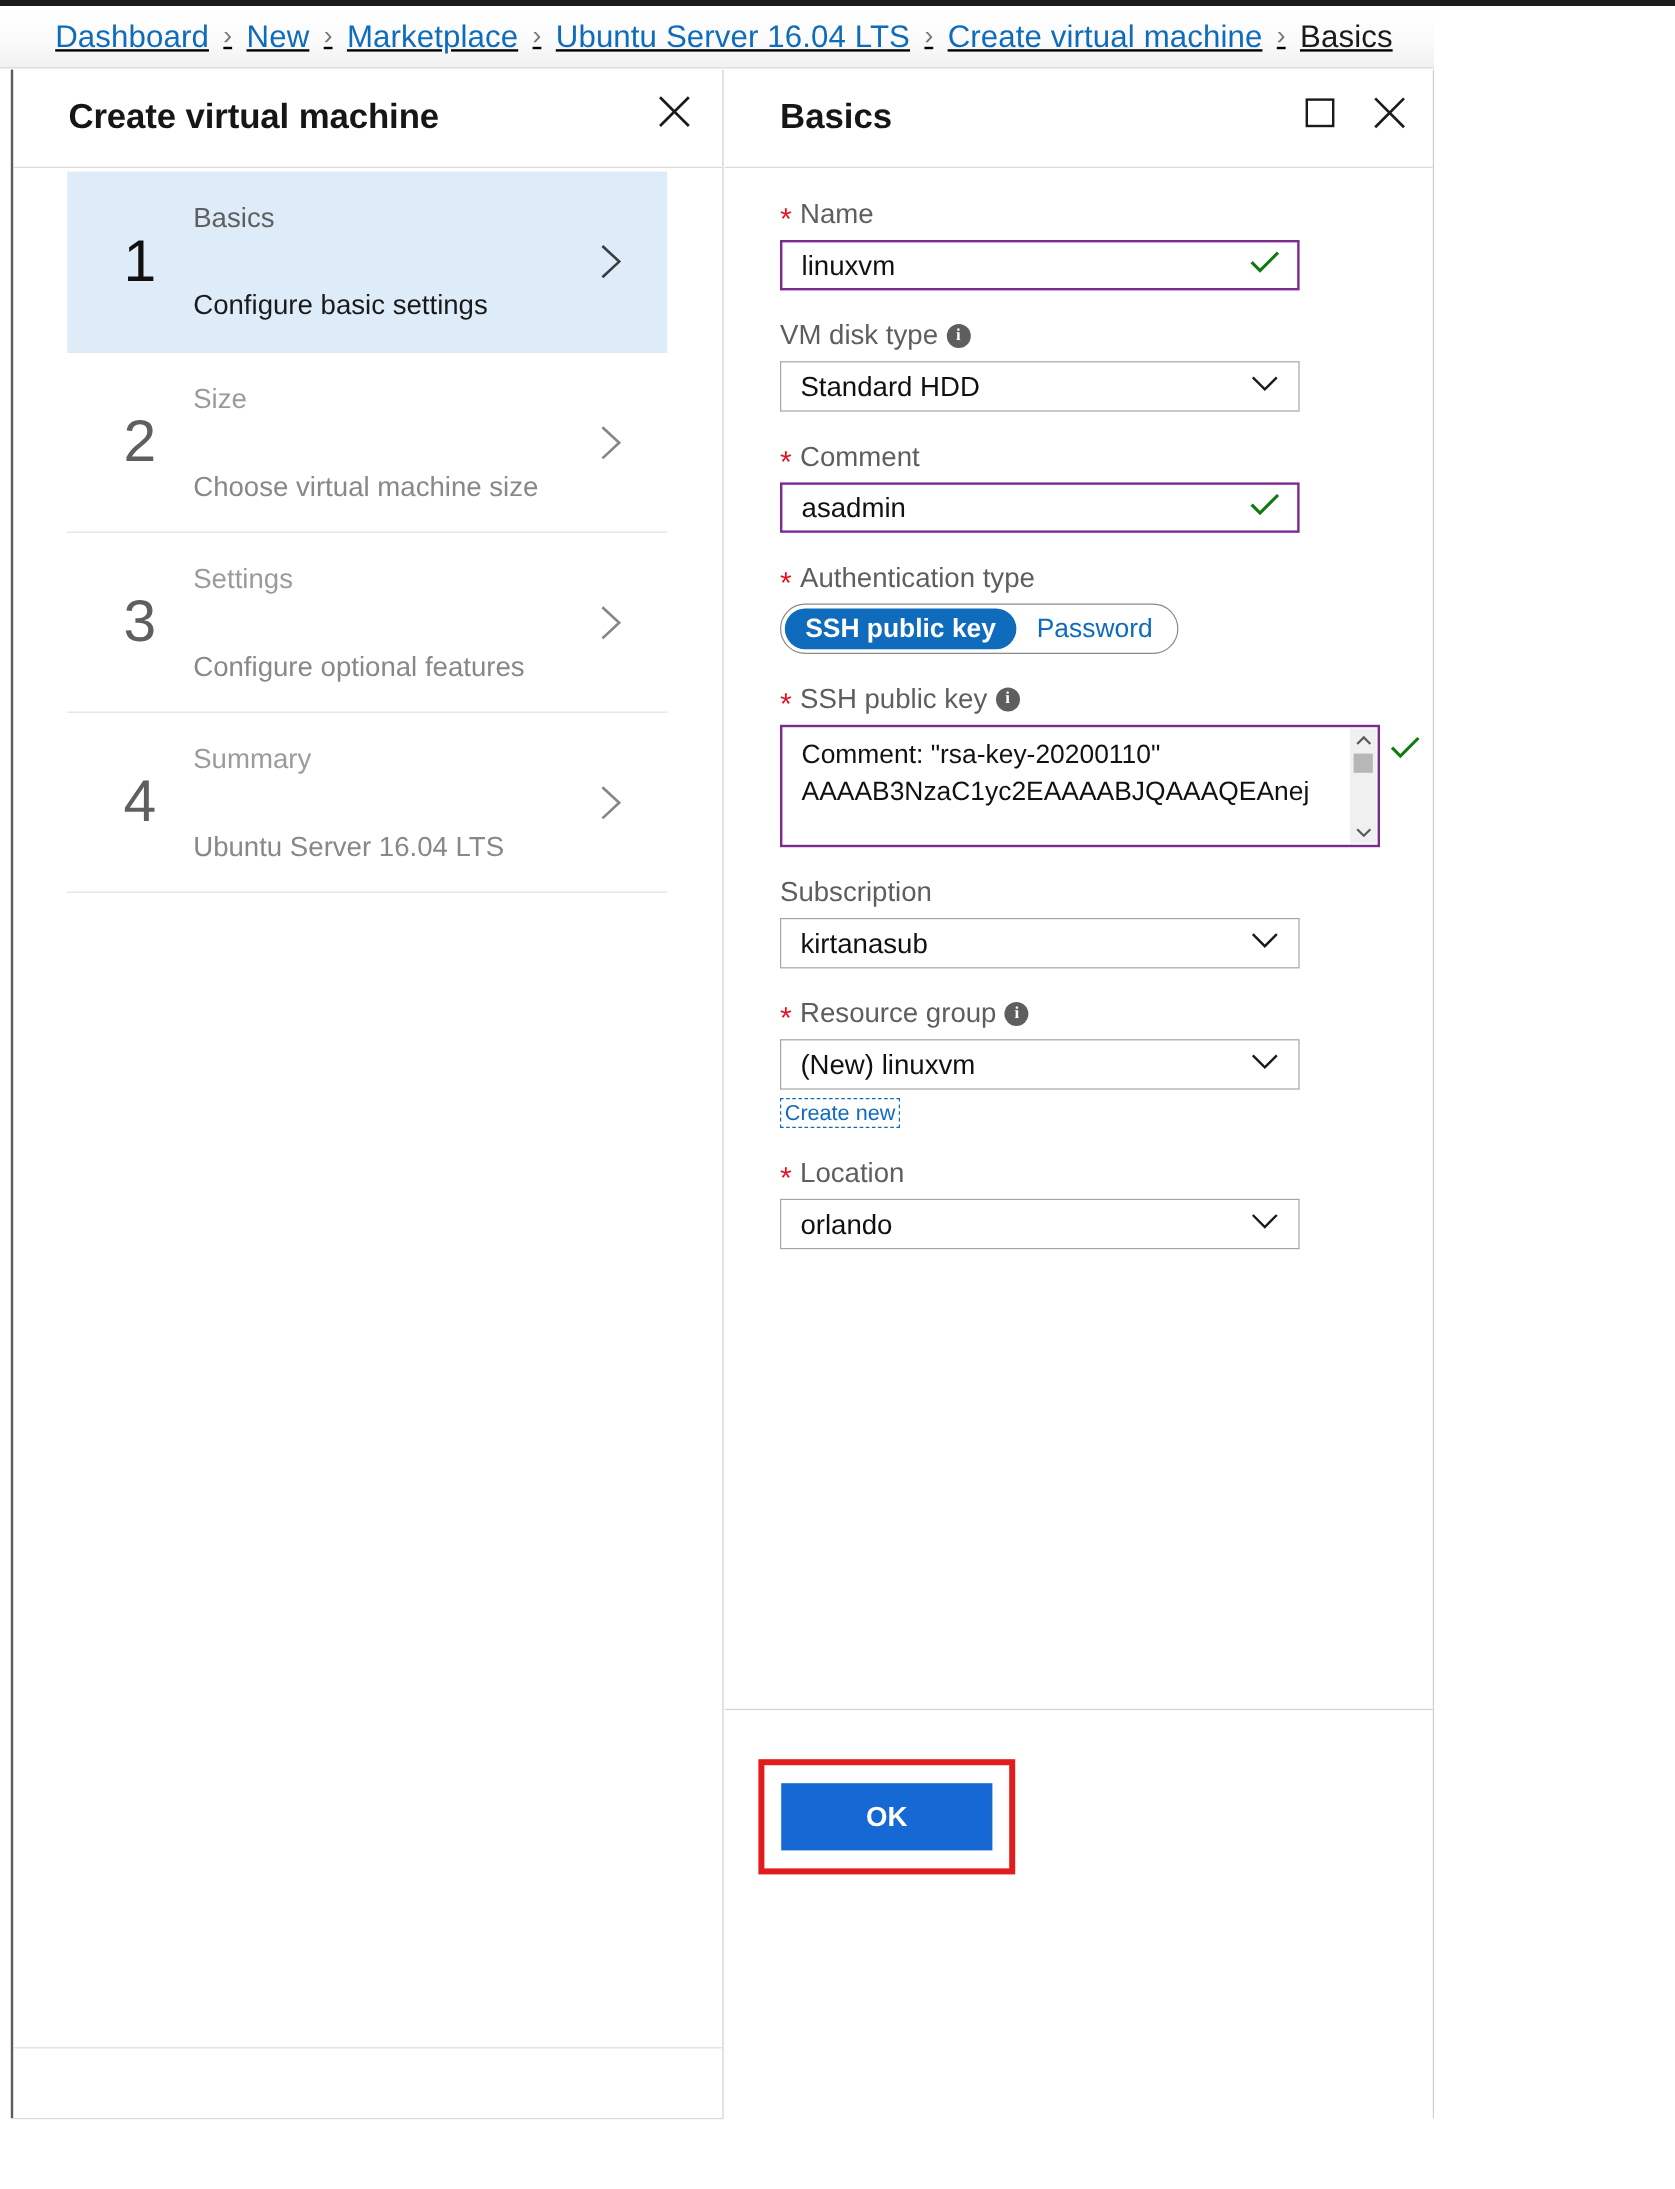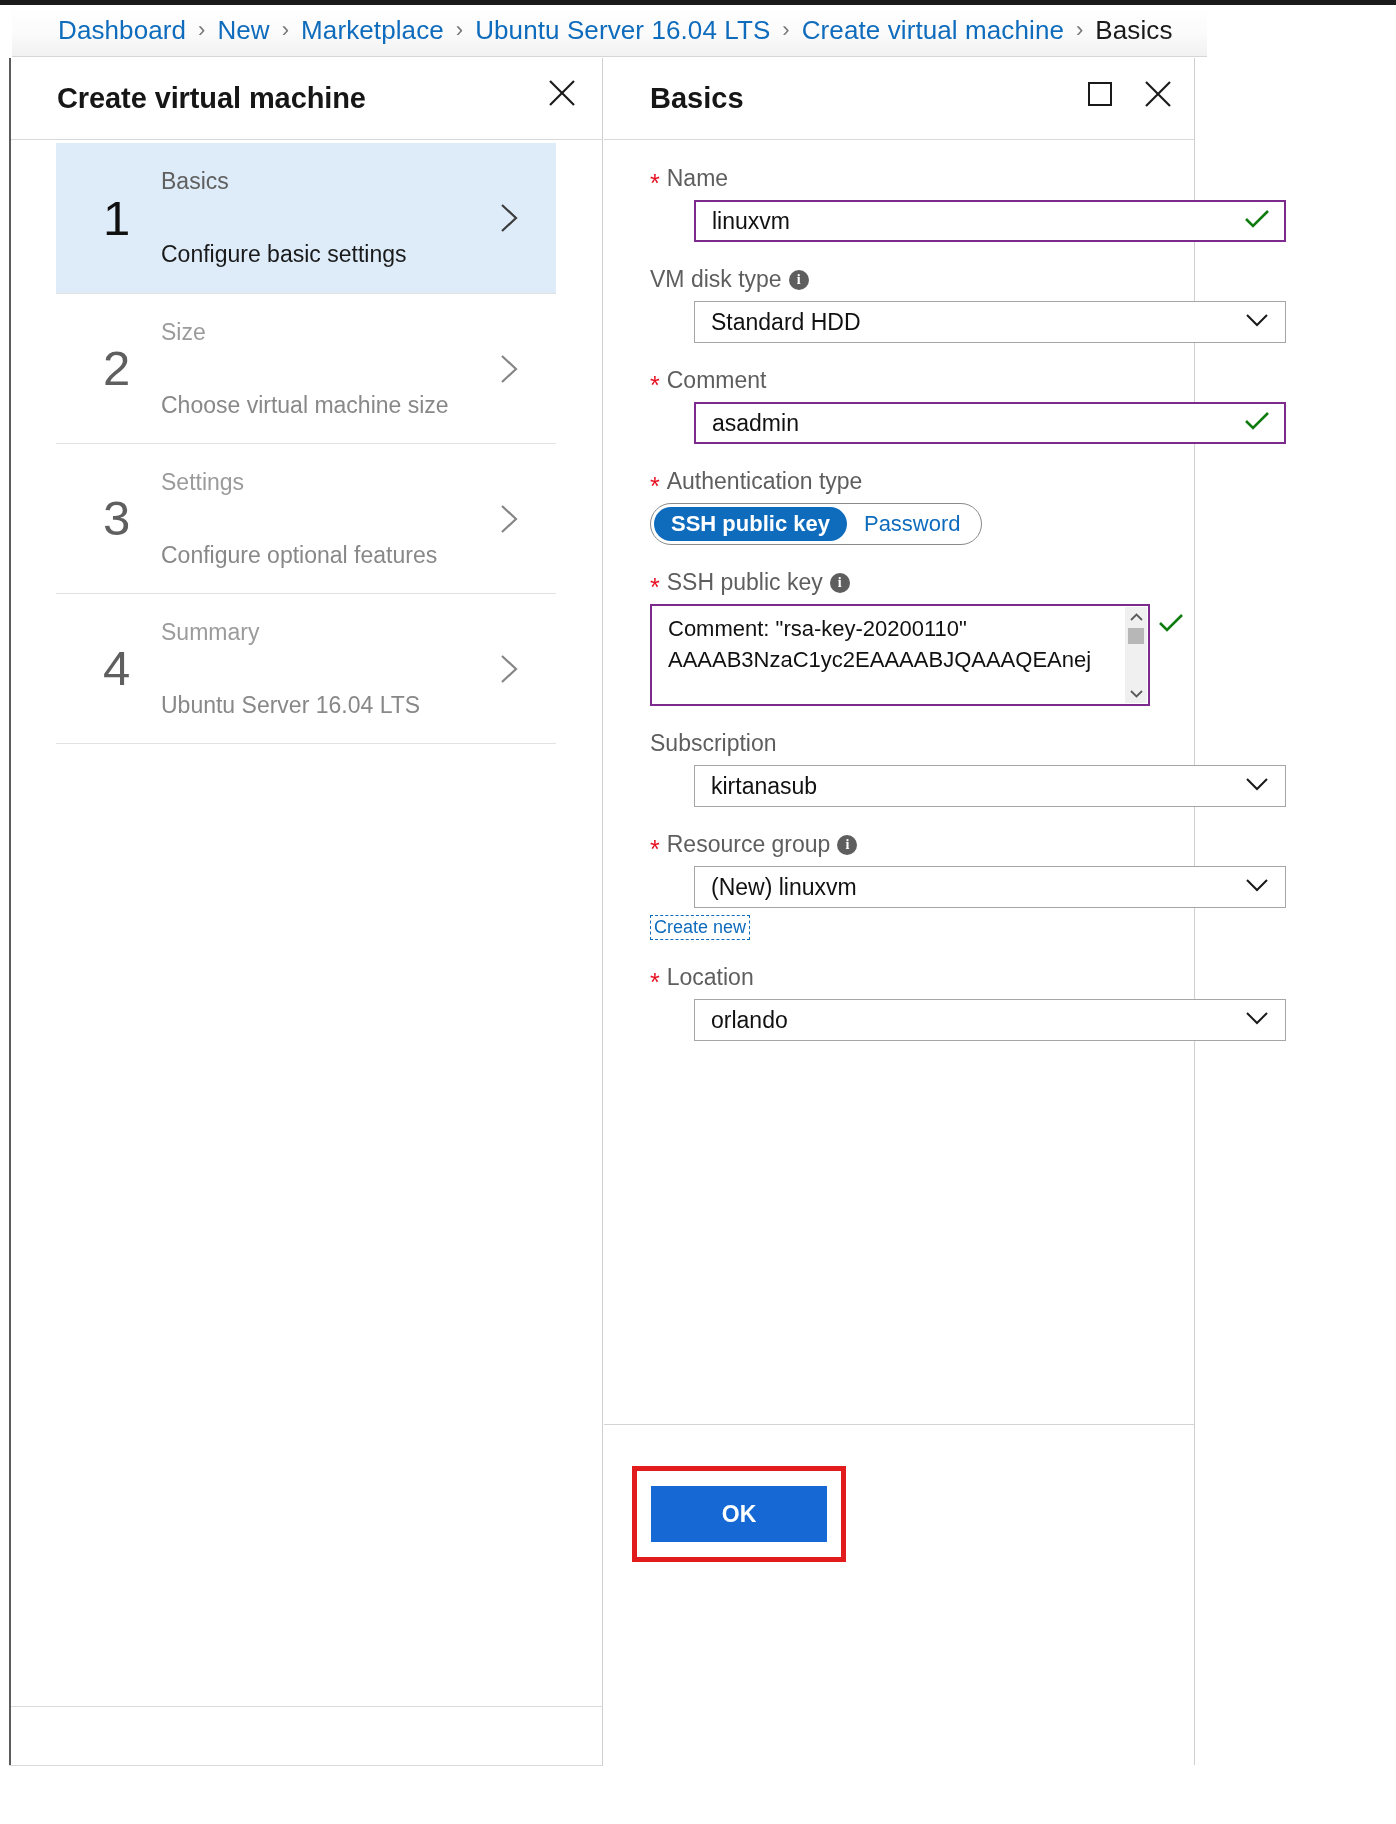--- a/index.html
+++ b/index.html
@@ -22,28 +22,29 @@
   .top-strip {
     position: absolute;
     left: 0; top: 0;
     width: 1396px; height: 5px;
     background: #1b1b1b;
   }
 
   
   .breadcrumb-bar {
     position: absolute;
-    left: 12px; top: 5px;
+    left: 0; top: 5px;
     width: 1195px; height: 52px;
     background: linear-gradient(to bottom, #ffffff 0%, #fbfbfb 55%, #f1f1f1 100%);
     border-bottom: 1px solid #d6d6d6;
     display: flex;
     align-items: center;
     padding-left: 46px;
     white-space: nowrap;
+    text-decoration: underline;
   }
   .crumb {
     font-size: 26px;
     color: #0f6cbd;
     letter-spacing: 0.1px;
   }
   .crumb.current { color: #1a1a1a; }
   .crumb-sep {
     font-size: 22px;
     color: #787878;
@@ -200,27 +201,26 @@
     font-size: 14px;
     font-weight: bold;
     font-family: "Liberation Serif", serif;
     cursor: pointer;
     position: relative;
     top: 1px;
   }
 
   .ctrl {
     position: relative;
-    width: 592px;
+    width: 433px;
     height: 42px;
     border: 1px solid #a5a5a5;
     background: #ffffff;
     display: flex;
     align-items: center;
-    margin-left: 44px;
   }
   .ctrl.valid { border: 2px solid #7d2a8e; }
   .ctrl-val {
     font-size: 23px;
     color: #111111;
     padding-left: 16px;
     flex: 1;
     white-space: nowrap;
     overflow: hidden;
   }

